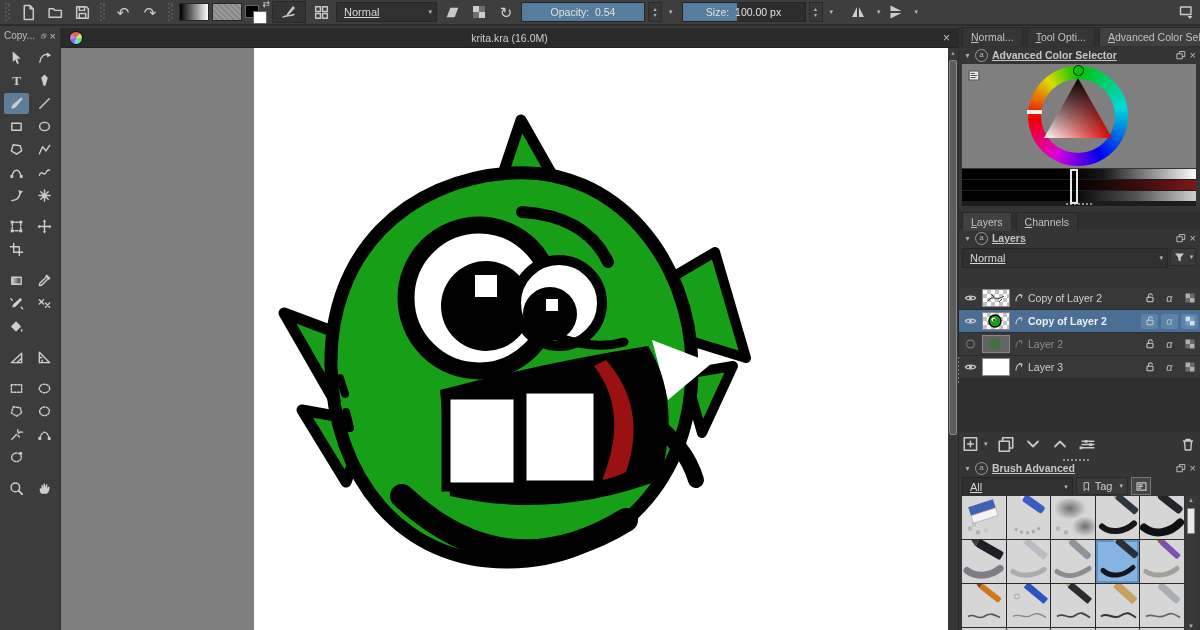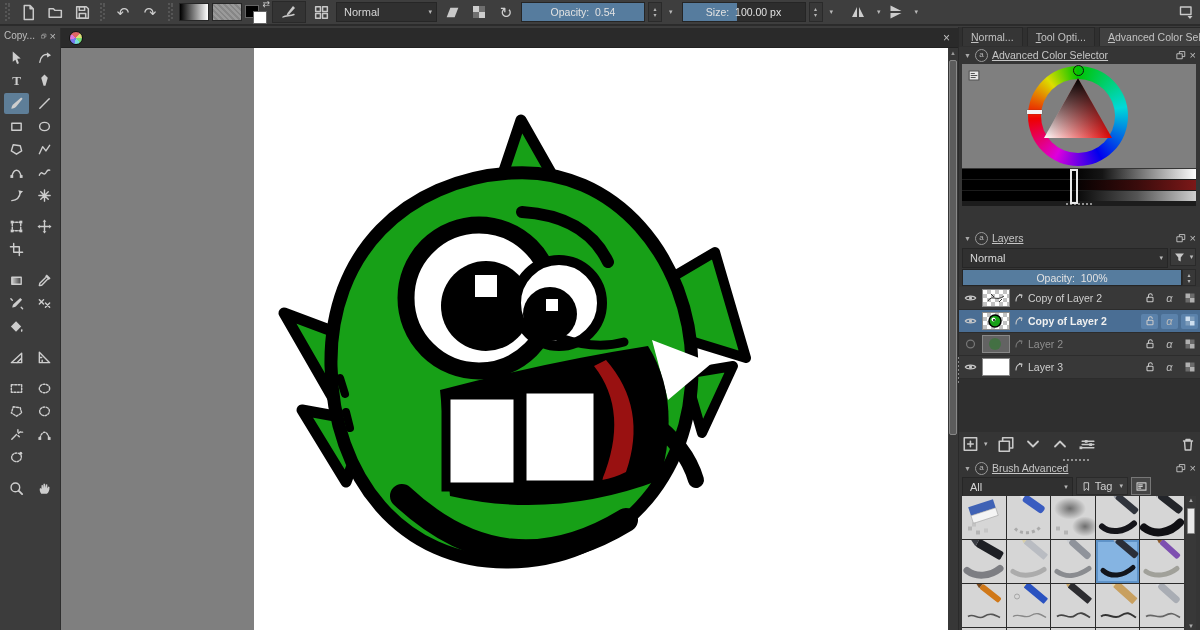--- a/index.html
+++ b/index.html
@@ -19,21 +19,21 @@
   .tglyph{font-size:15px;line-height:15px;color:#cfcfcf;}
   .swatch{width:28px;height:16px;border:1px solid #262626;}
   .swatch.grad{background:linear-gradient(to right,#000,#fff);}
   .swatch.pat{background:repeating-linear-gradient(45deg,#9a9a9a 0 2px,#868686 2px 4px);}
   .fgbg{position:relative;width:24px;height:21px;}
   .fgbg .fg{position:absolute;left:0;top:3px;width:12px;height:11px;background:#000;border:1px solid #666;}
   .fgbg .bg{position:absolute;left:8px;top:9px;width:12px;height:11px;background:#fff;border:1px solid #666;}
   .fgbg .swap{position:absolute;right:-1px;top:-3px;font-size:9px;color:#cfcfcf;}
   .combo{height:18px;background:#303030;border:1px solid #262626;display:flex;align-items:center;
          padding:0 4px 0 7px;color:#d6d6d6;}
-  .combo .cv{flex:1;}
+  .combo .cv{flex:1;text-decoration:underline;}
   .caret{font-size:7px;color:#b9b9b9;margin-left:4px;}
   .slider{position:relative;height:18px;background:#2d2d2d;border:1px solid #252525;display:flex;align-items:center;justify-content:center;overflow:hidden;color:#e2e2e2;}
   .slider .fill{position:absolute;left:0;top:0;bottom:0;background:#567c9e;}
   .slider .txt{position:relative;z-index:1;white-space:pre;font-size:10.5px;}
   .spin{width:12px;height:18px;background:#383838;border:1px solid #2a2a2a;display:flex;flex-direction:column;align-items:center;justify-content:center;color:#b5b5b5;}
   .spin span{font-size:6px;line-height:6px;}
 
   
   .toolbox{position:absolute;left:0;top:28px;width:60px;height:602px;background:#3c3c3c;border-right:1px solid #2e2e2e;}
   .dock-titlebar{height:15px;display:flex;align-items:center;padding:0 4px;color:#bdbdbd;font-size:10px;gap:3px;}
@@ -59,21 +59,21 @@
 
   
   .rpanel{position:absolute;left:958px;top:27px;width:242px;height:603px;background:#353535;border-left:1px solid #2a2a2a;box-sizing:border-box;}
   .rtabs{position:absolute;left:0;top:0;width:242px;height:20px;background:#303030;white-space:nowrap;padding-left:3px;box-sizing:border-box;}
   .rtab{display:inline-block;height:18px;line-height:18px;padding:0 8px;background:#353535;border:1px solid #282828;border-bottom:none;color:#c2c2c2;font-size:10.5px;margin-right:1px;}
   .rtab.active{background:#404040;}
   .rtab::first-letter{text-decoration:underline;}
   .dheader{display:flex;align-items:center;gap:4px;padding:0 5px;color:#c6c6c6;font-size:10.5px;height:16px;}
   .collapse{font-size:7px;color:#a8a8a8;}
   .circle-a{width:11px;height:11px;border:1px solid #9a9a9a;border-radius:50%;font-size:8px;line-height:10px;text-align:center;color:#b5b5b5;}
-  .dheader u{text-decoration:underline;}
+  .dheader u{text-decoration:underline;font-weight:bold;}
   .acs-body{position:absolute;left:3px;top:37px;width:234px;height:104px;background:#7f7f7f;}
   .acs-cfg{position:absolute;left:5px;top:5px;}
   .wheel{position:absolute;left:66px;top:2px;width:100px;height:100px;border-radius:50%;
          background:conic-gradient(from 0deg,#00c400,#00d9d9 22%,#0000ee 42%,#dd00dd 58%,#ee0000 74%,#dddd00 89%,#00c400 100%);}
   .wheel .inner{position:absolute;left:13px;top:13px;width:74px;height:74px;border-radius:50%;background:#7f7f7f;}
   .huemark{position:absolute;left:-1px;top:44px;width:15px;height:4px;background:#f2f2f2;box-shadow:0 0 1px #333;}
   .apexmark{position:absolute;left:45px;top:-1px;width:9px;height:9px;border:1.5px solid #111;border-radius:50%;background:transparent;}
   .tri{position:absolute;left:14px;top:10px;}
   .bars{position:absolute;left:3px;top:142px;width:234px;height:37px;background:#1c1c1c;}
   .bar{height:10px;margin-bottom:1px;}
@@ -435,20 +435,21 @@
           <svg class="ti" viewBox="0 0 16 16">
             <path class="f" d="M4.5,13.5 C3,11.5 2.5,9 3.2,7.5 L4.8,8.2 L4.8,4.5 L6.2,4.3 L6.5,7.5 L7,3 L8.5,3 L8.8,7.3 L9.5,3.5 L11,3.8 L11,8 L12,5.8 L13.3,6.3 C13.5,9.5 12.5,12.3 10.5,13.5 Z"></path>
           </svg>
         </div>
     </div>
   </div>
 
   <div class="canvaswin">
     <div class="cv-title">
       <div class="kritalogo"></div>
+      <div class="t">krita.kra (16.0M)</div>
       <span class="cv-close">×</span>
     </div>
     <div class="cv-body">
 
       <div class="page">
         <svg width="694" height="583" viewBox="0 0 694 583">
 
           <path d="M30,265 L118,298 L80,352 Z" fill="#17a017" stroke="#000" stroke-width="11" stroke-linejoin="round"></path>
           <path d="M48,362 L114,374 L92,434 Z" fill="#17a017" stroke="#000" stroke-width="11" stroke-linejoin="round"></path>
 
@@ -536,20 +537,24 @@
       </div>
     </div>
     <div class="bars">
       <div class="bar bar1"></div>
       <div class="bar bar2"></div>
       <div class="bar bar3"></div>
       <div class="barmark"></div>
       <div class="hdots"></div>
     </div>
 
+    <div class="ltabs">
+      <span class="rtab active">Layers</span>
+      <span class="rtab">Channels</span>
+    </div>
 
     <div class="dheader" style="position:absolute;left:0;top:203px;width:242px;box-sizing:border-box;">
       <span class="collapse">▼</span>
       <span class="circle-a">a</span>
       <u>Layers</u>
       <span class="sp" style="flex:1;"></span>
       <svg class="ic winic" viewBox="0 0 16 16">
           <rect x="6" y="2.5" width="8" height="8"></rect>
           <rect x="2" y="6" width="8" height="8" fill="#353535"></rect>
         </svg>
@@ -562,30 +567,20 @@
         <span class="caret">▾</span>
       </div>
       <div class="sqbtn" style="width:26px;">
         <svg class="ic" width="13" height="13" viewBox="0 0 16 16">
             <path class="f" d="M2.5,3 H13.5 L9.5,8 V13 L6.5,11.5 V8 Z"></path>
           </svg>
         <span class="caret">▾</span>
       </div>
     </div>
 
-    <div class="oprow">
-      <div class="slider">
-        <div class="fill" style="width:100%;"></div>
-        <span class="txt">Opacity:  100%</span>
-      </div>
-      <div class="spin">
-          <span>▴</span>
-          <span>▾</span>
-        </div>
-    </div>
 
     <div class="layerlist">
 
       <div class="lrow">
         <svg class="ic" width="17" height="14" viewBox="0 0 16 16">
             <path d="M2,8 C4,5 12,5 14,8 C12,11 4,11 2,8 Z"></path>
             <circle class="f" cx="8" cy="8" r="1.8"></circle>
           </svg>
         <div class="thumb checker">
             <svg width="26" height="16" viewBox="0 0 26 16">

